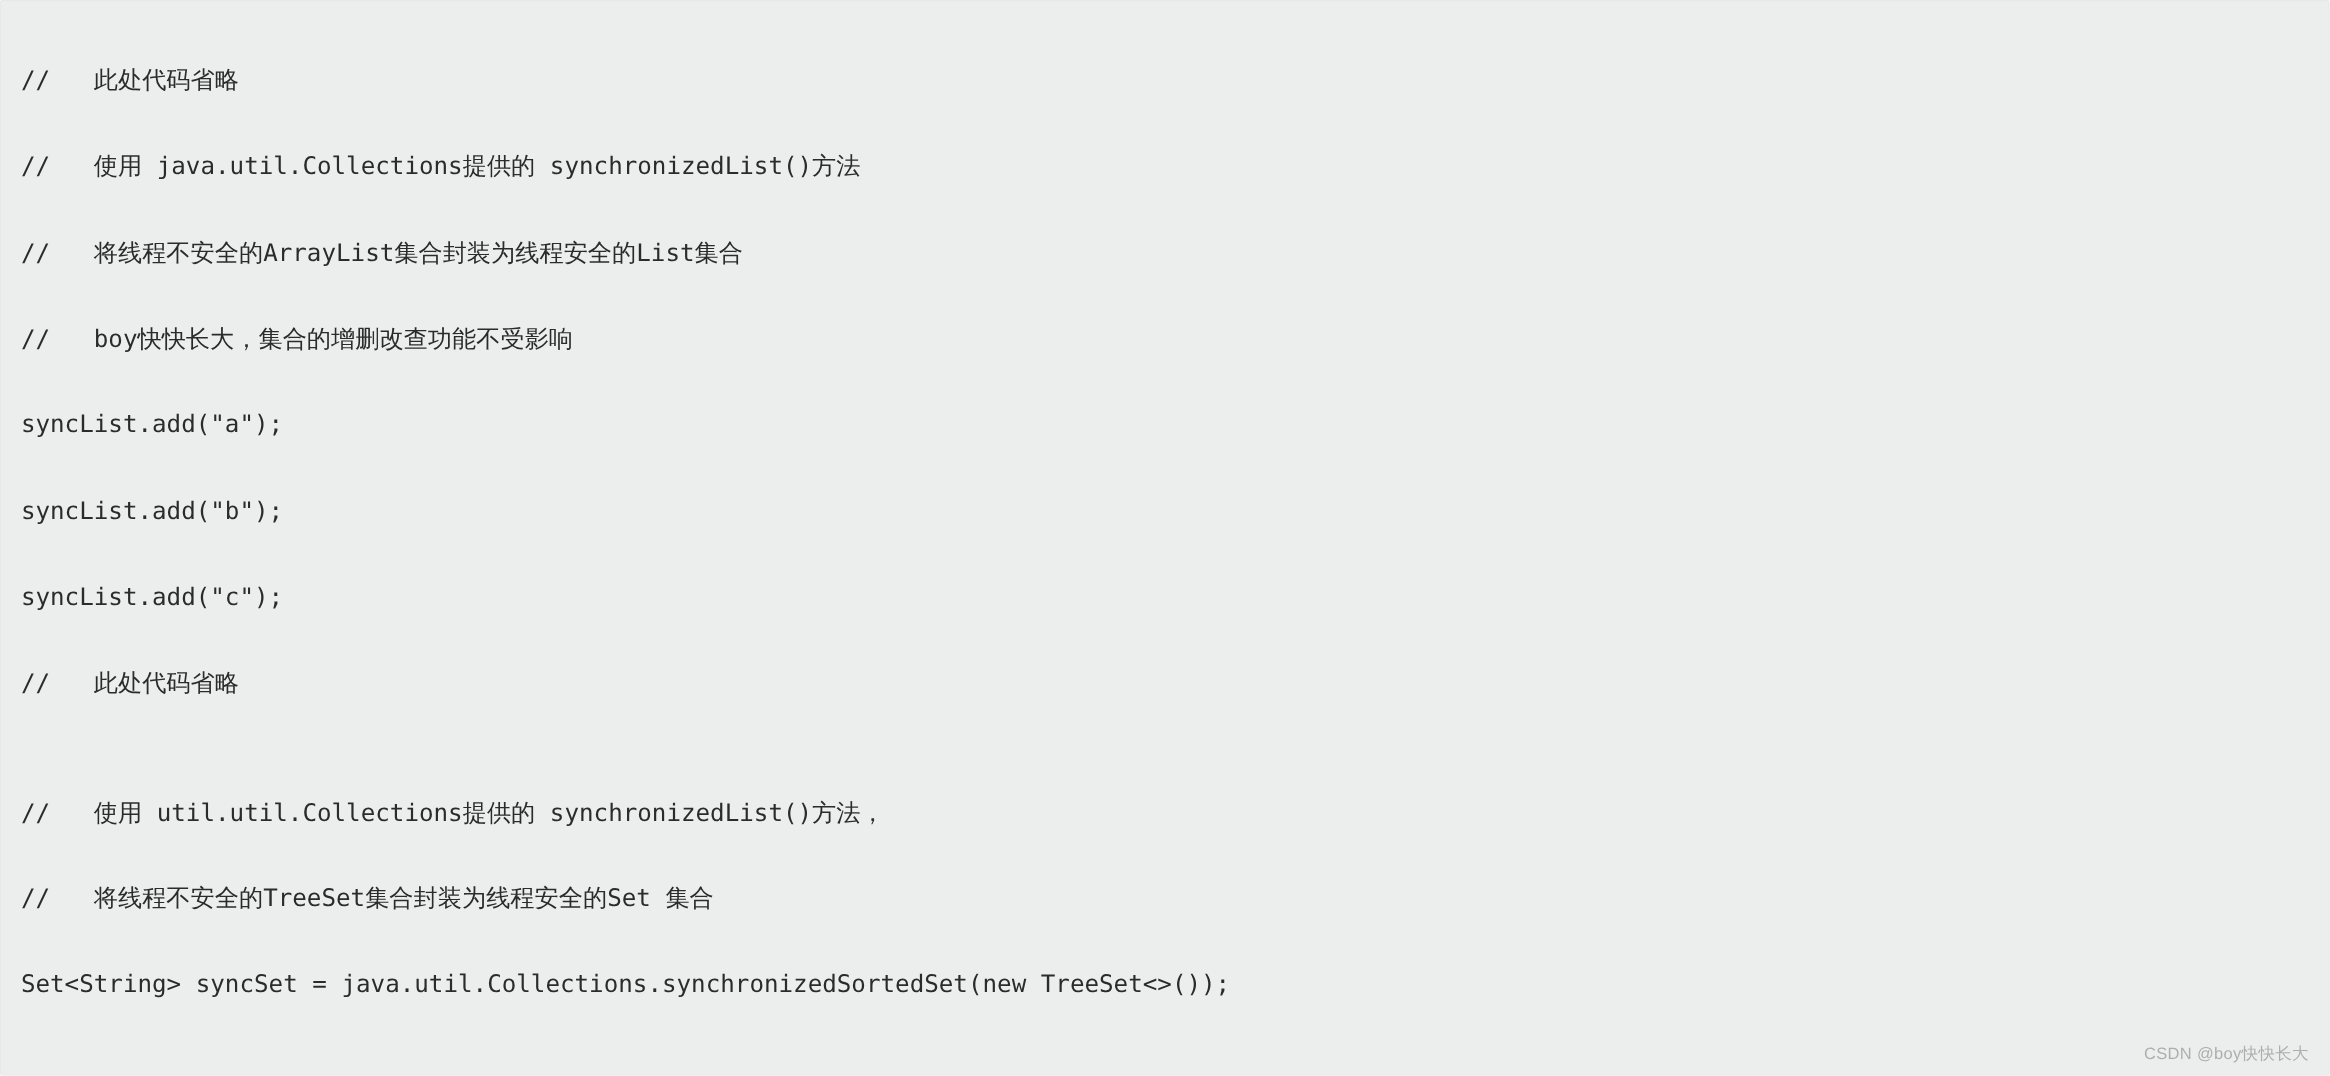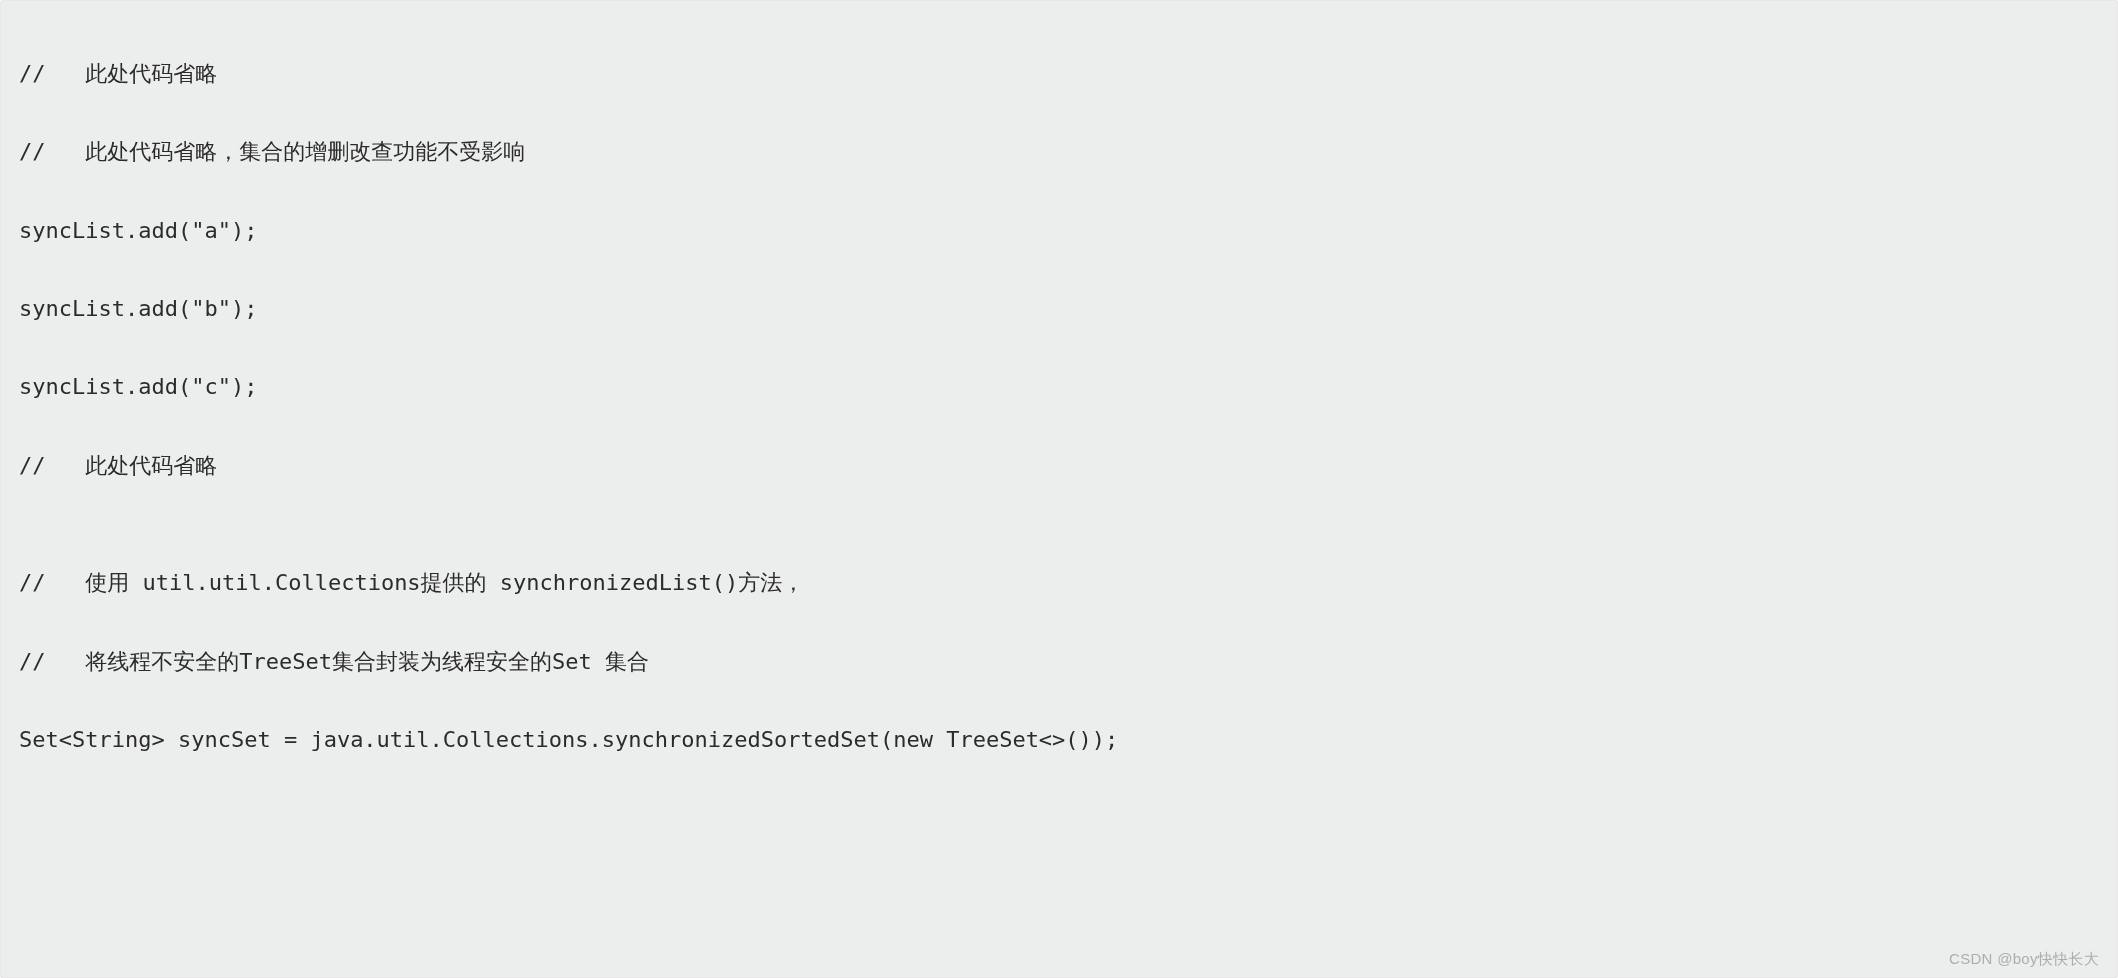--- a/index.html
+++ b/index.html
@@ -34,21 +34,23 @@
     font-family: sans-serif;
     font-size: 15px;
     letter-spacing: 0.3px;
   }
 </style>
 </head>
 <body>
 
 <div class="code-block">
 <span class="code-line">//   此处代码省略</span>
-<span class="code-line">//   此处代码省略，集合的增删改查功能不受影响</span>
+<span class="code-line">//   使用 java.util.Collections提供的 synchronizedList()方法</span>
+<span class="code-line">//   将线程不安全的ArrayList集合封装为线程安全的List集合</span>
+<span class="code-line">//   boy快快长大，集合的增删改查功能不受影响</span>
 <span class="code-line">syncList.add("a");</span>
 <span class="code-line">syncList.add("b");</span>
 <span class="code-line">syncList.add("c");</span>
 <span class="code-line">//   此处代码省略</span>
 <span class="code-line"></span>
 <span class="code-line">//   使用 util.util.Collections提供的 synchronizedList()方法，</span>
 <span class="code-line">//   将线程不安全的TreeSet集合封装为线程安全的Set 集合</span>
 <span class="code-line">Set&lt;String&gt; syncSet = java.util.Collections.synchronizedSortedSet(new TreeSet&lt;&gt;());</span>
 
 

